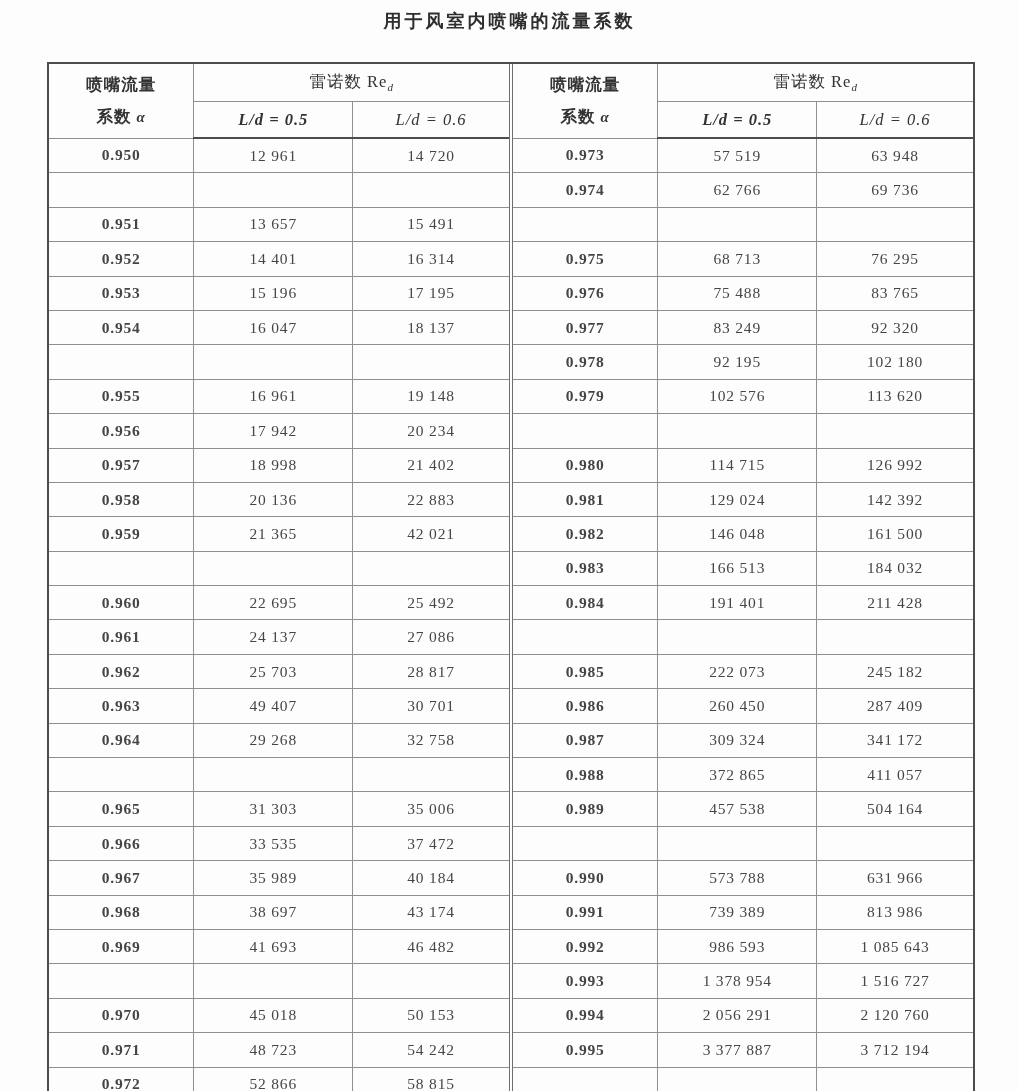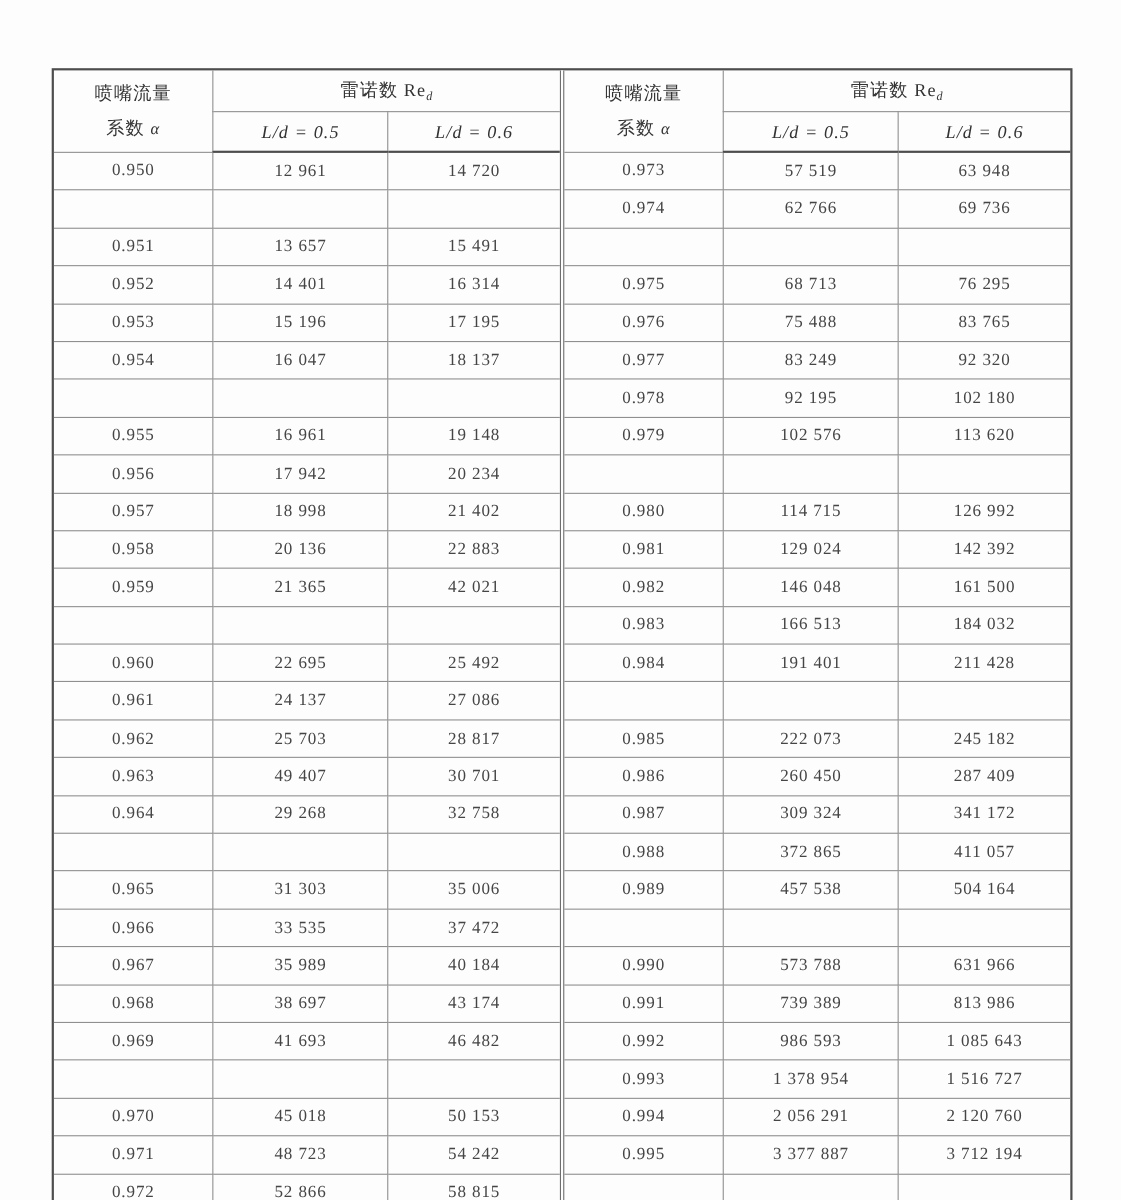--- a/index.html
+++ b/index.html
@@ -28,21 +28,21 @@
   table.half { flex: 1 1 0; border-collapse: collapse; table-layout: fixed; }
   col.c1 { width: 31.5%; } col.c2 { width: 34.5%; } col.c3 { width: 34%; }
 
   .half th, .half td {
     border: 1px solid #8f8f8f;
     text-align: center; vertical-align: middle;
     font-weight: normal; padding: 0;
     overflow: hidden; white-space: nowrap;
   }
   
-  .half tr > :first-child { border-left: 0; }
+  .half tr > :first-child { border-left: 0; font-weight: bold; }
   .half tr > :last-child  { border-right: 0; }
   .half thead tr:first-child > th { border-top: 0; }
   .half tbody tr:last-child > td  { border-bottom: 0; }
 
   .half thead th { font-size: 16.5px; color: #333; letter-spacing: 1px; }
   .re-head { height: 37px; }
   .ld      { height: 35px; font-style: italic; font-size: 16px; letter-spacing: 1px; }
   .alpha-head { border-bottom: 2px solid #4d4d4d; }
   .half thead tr:last-child th { border-bottom: 2px solid #4d4d4d; }
   .alpha-head .hline { display: block; line-height: 1.95; }
@@ -56,20 +56,21 @@
   .divider {
     width: 2px; background: #fdfdfd;
     border-left: 1px solid #6e6e6e; border-right: 1px solid #6e6e6e;
   }
 </style>
 </head>
 <body>
 
 <div class="page">
 
+  <div class="title">用于风室内喷嘴的流量系数</div>
 
   <div class="table-outer">
 
     <table class="half">
       <colgroup>
           <col class="c1">
           <col class="c2">
           <col class="c3">
         </colgroup>
       <thead>

